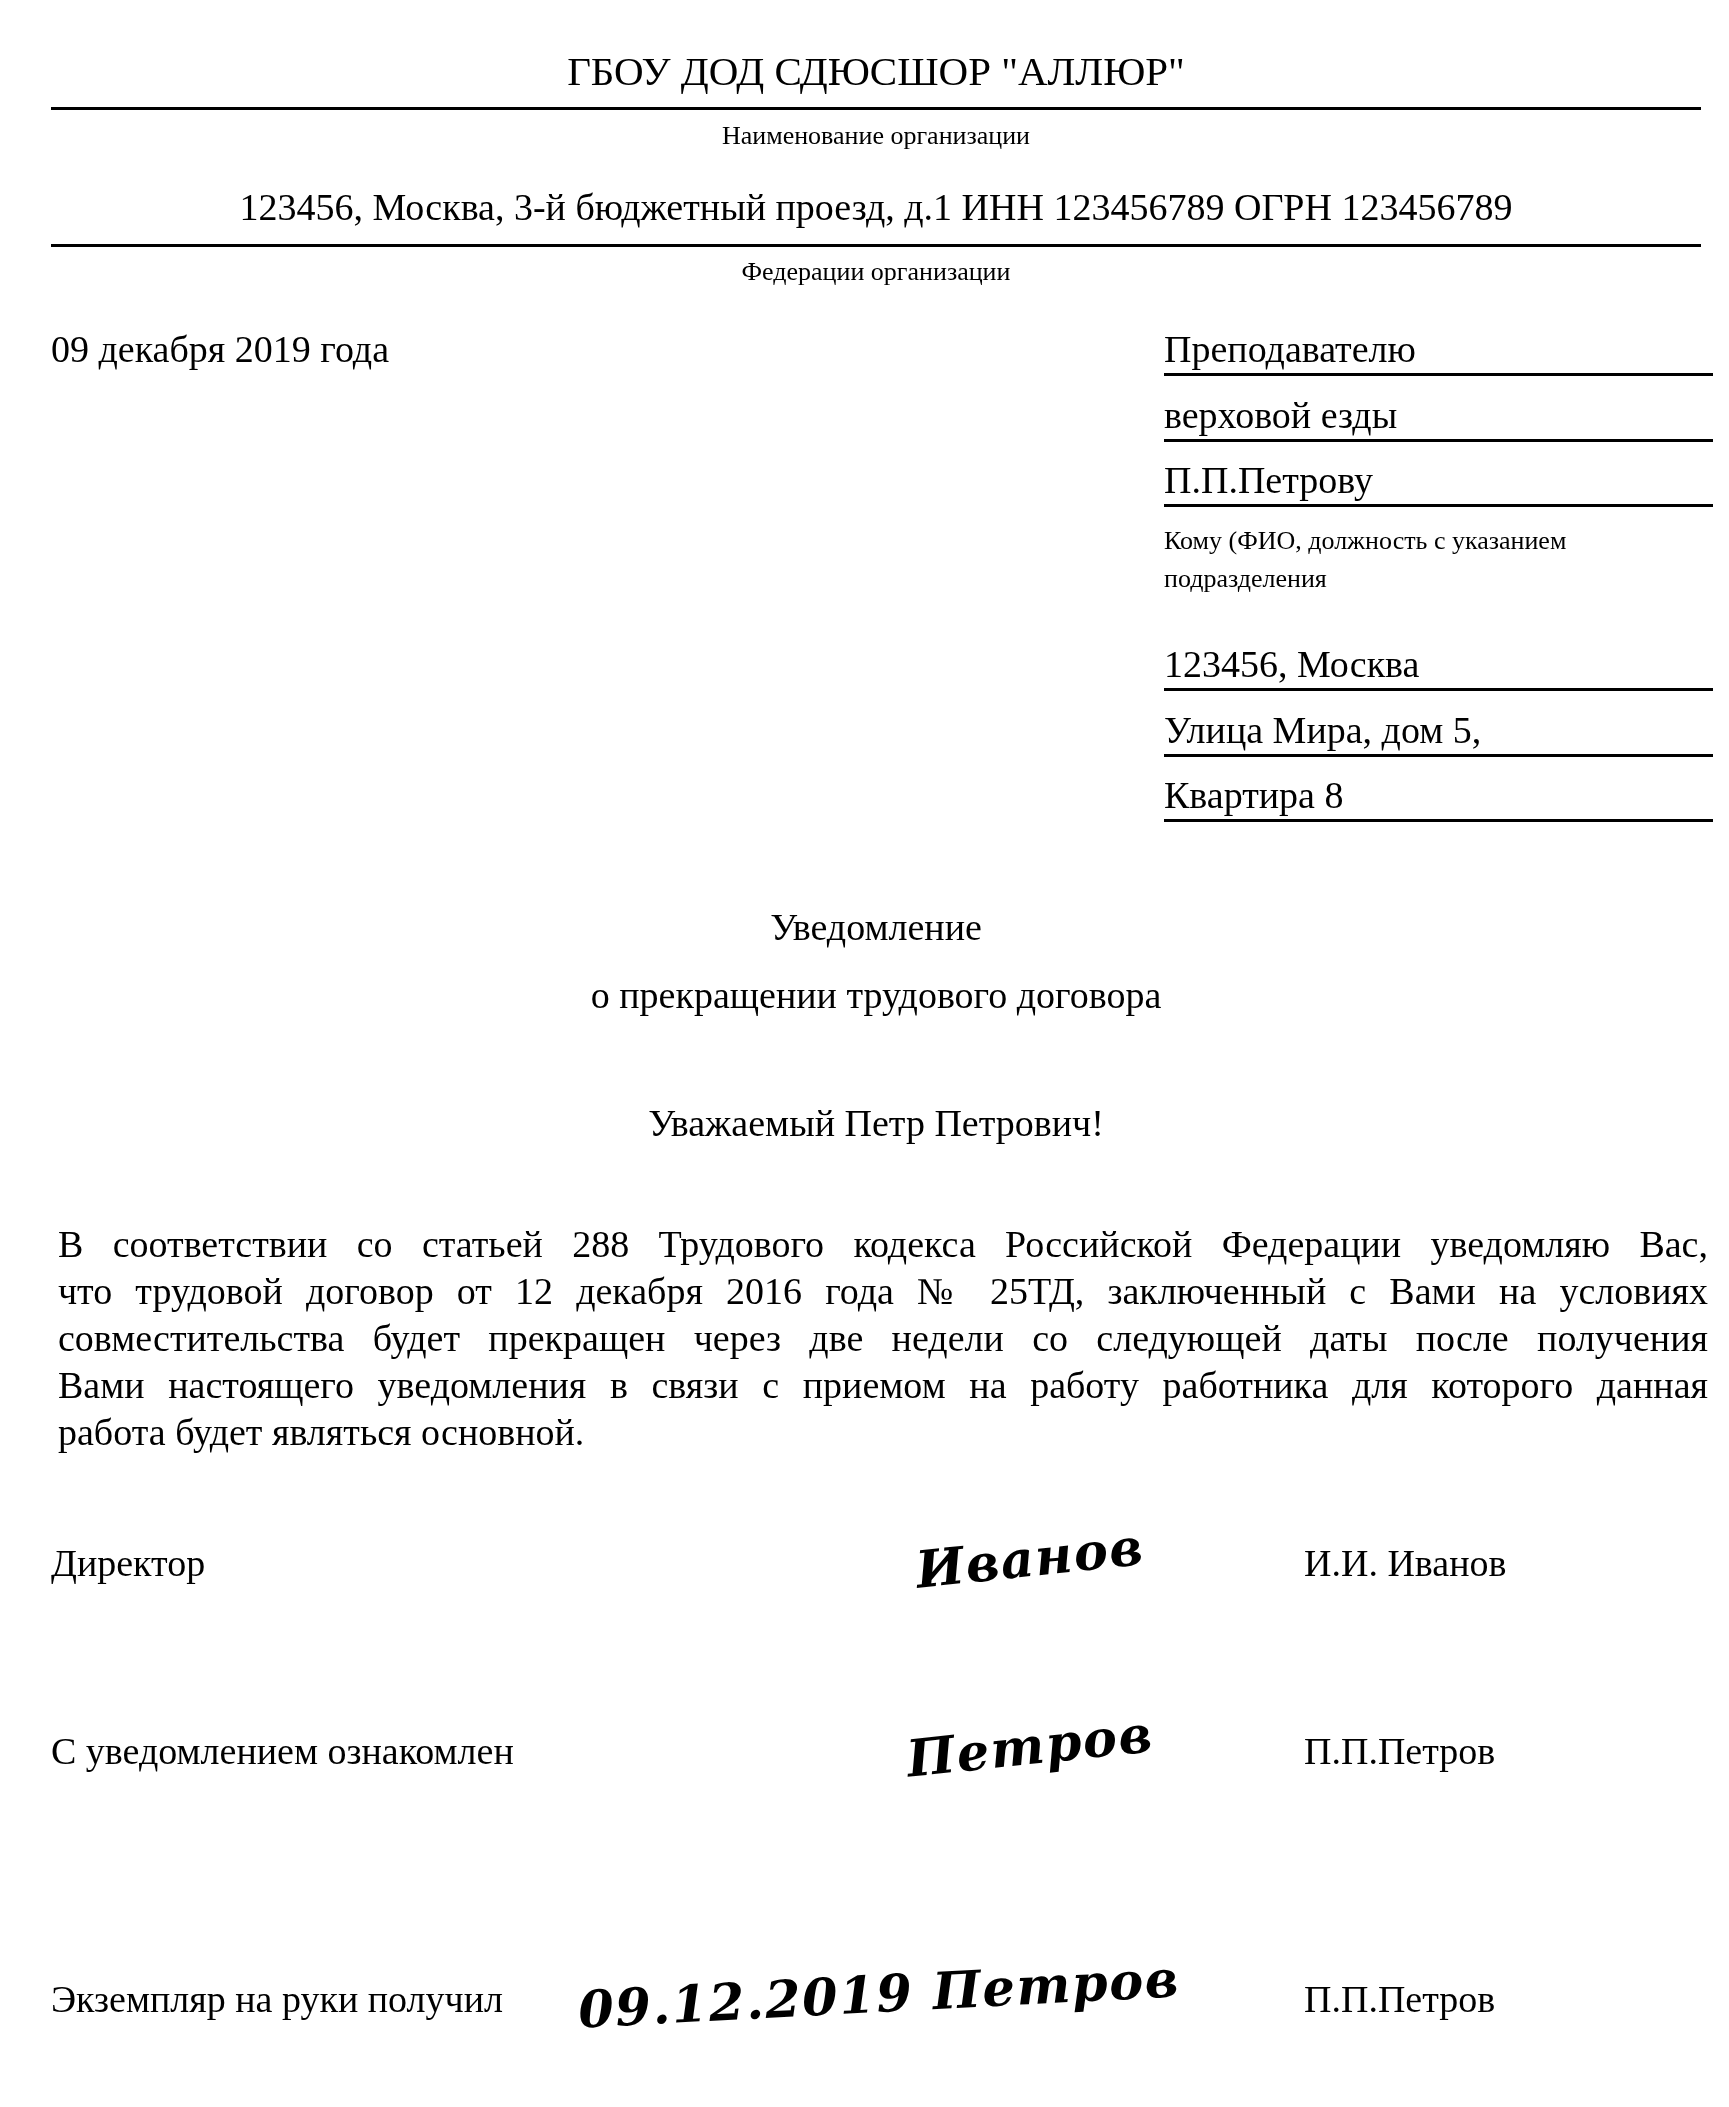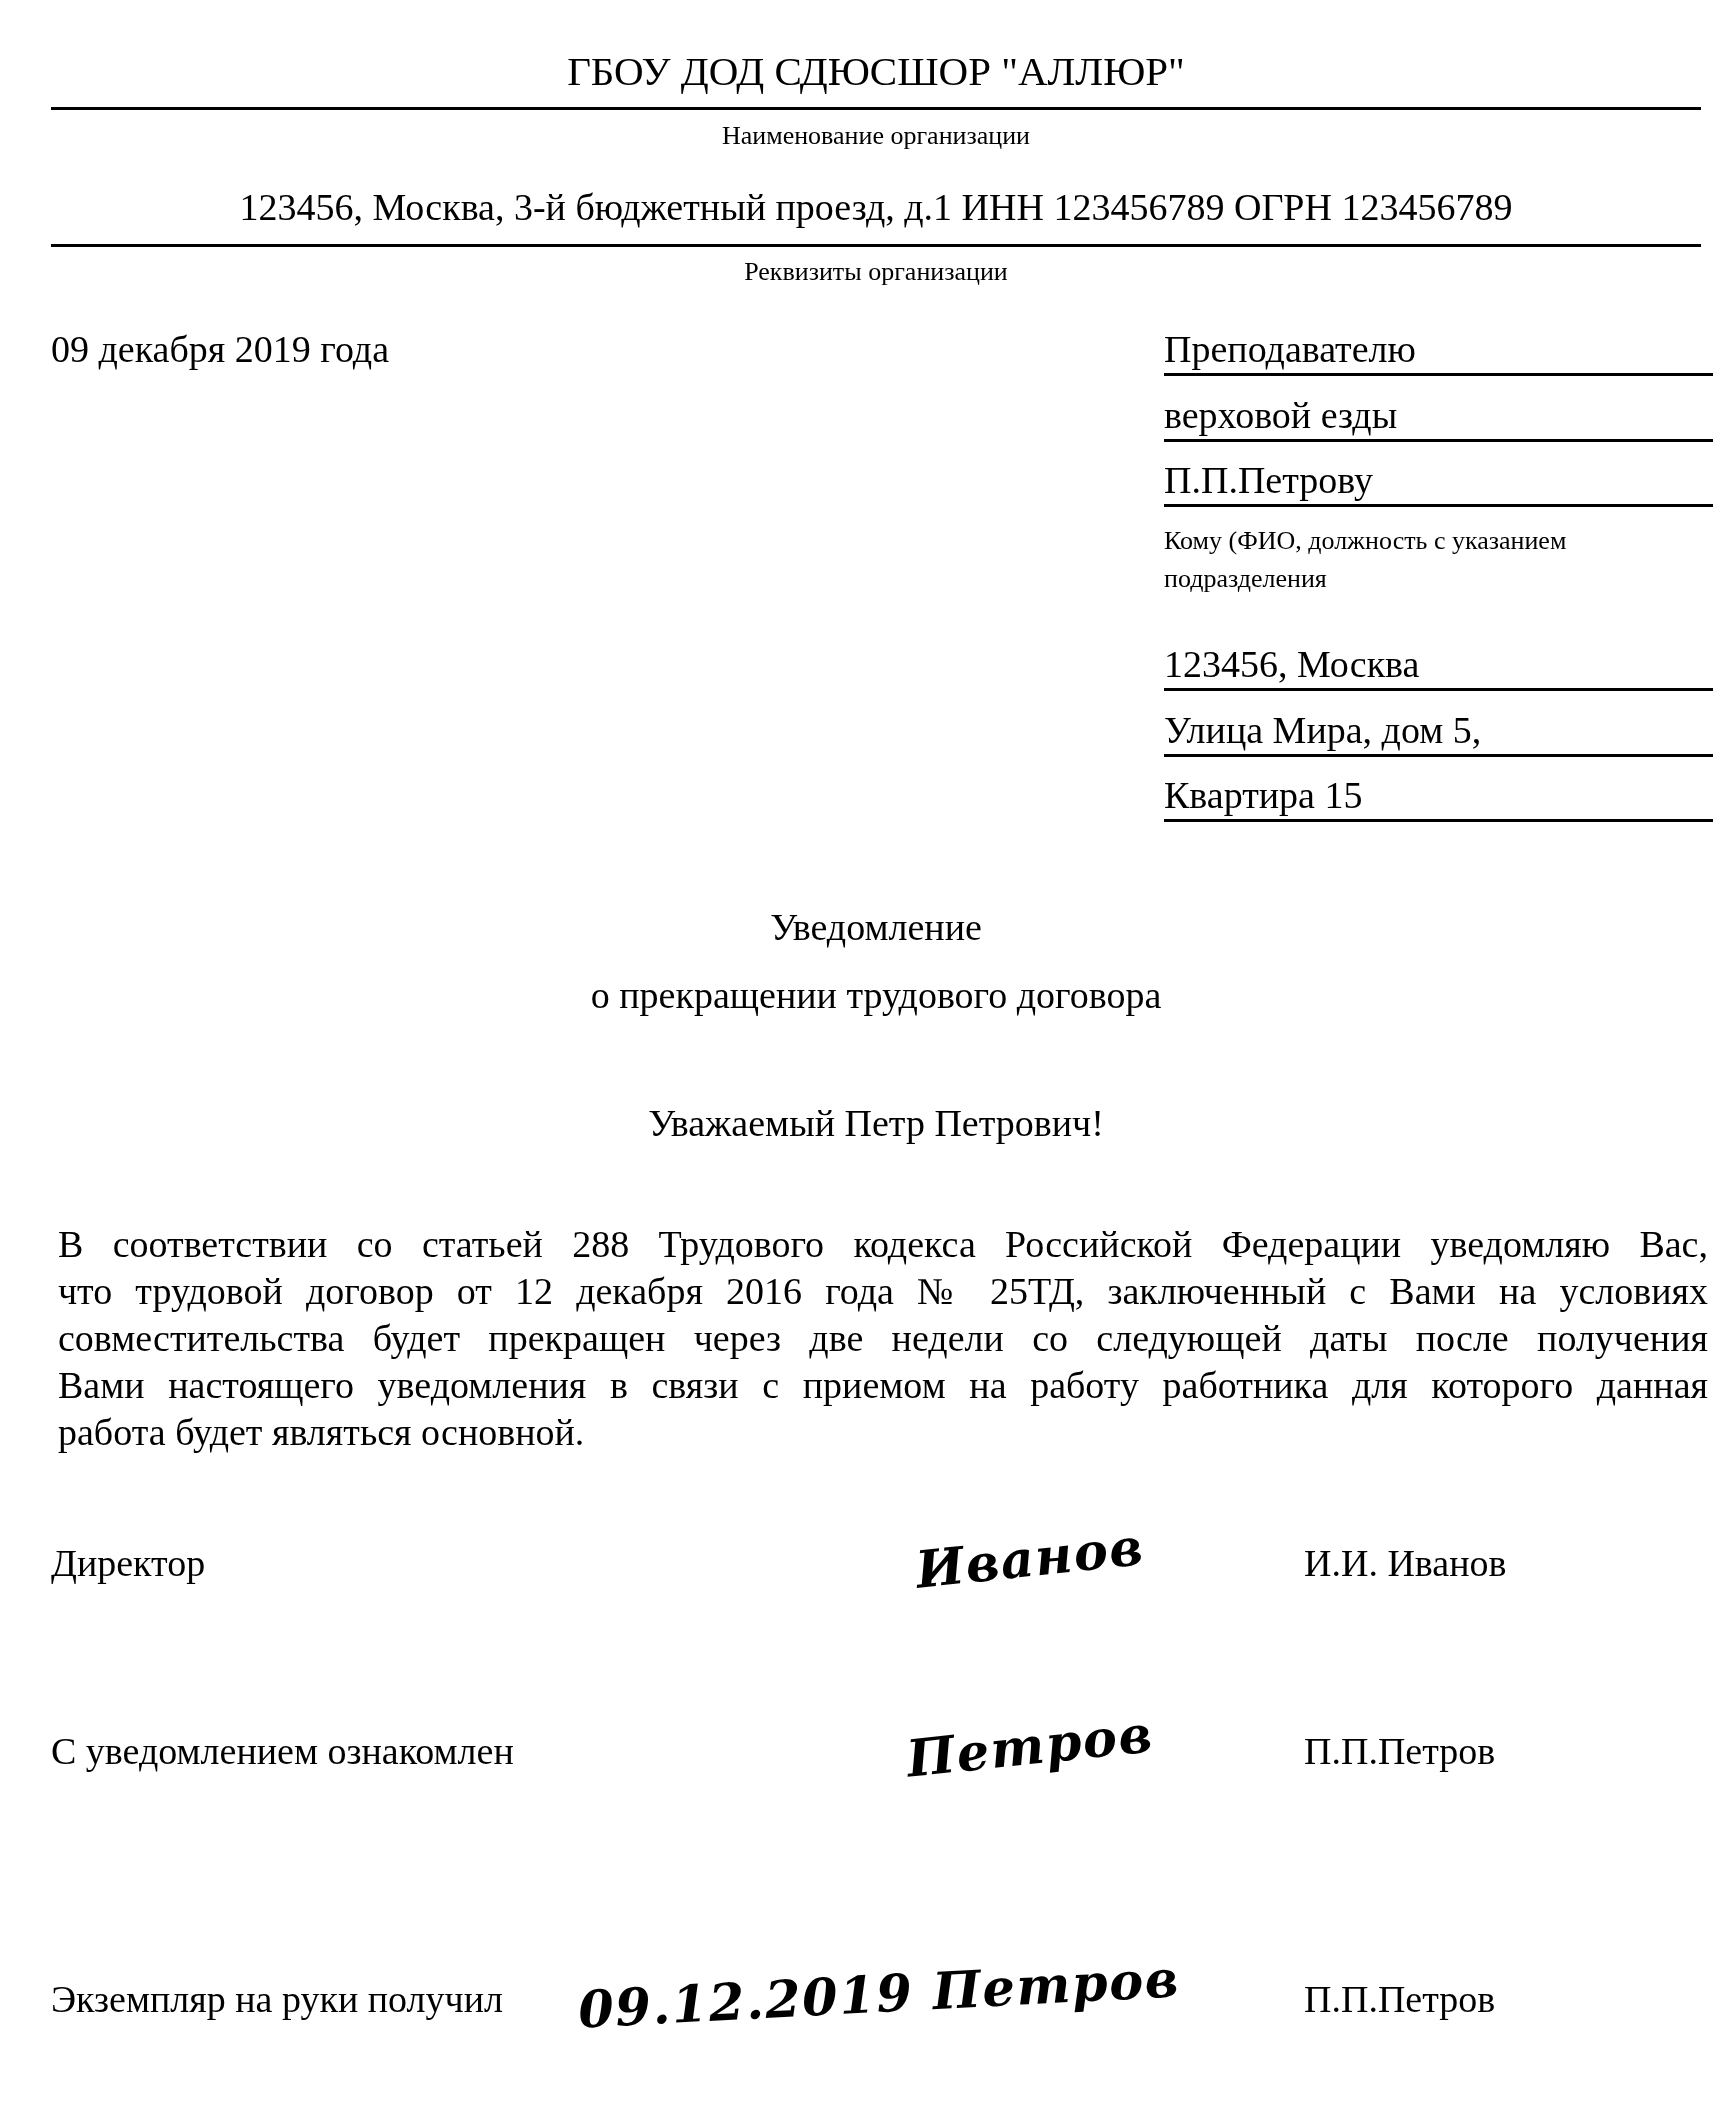--- a/index.html
+++ b/index.html
@@ -122,35 +122,35 @@
 </head>
 <body>
 
 <div class="page">
 
   <div class="center-band org-name">ГБОУ ДОД СДЮСШОР "АЛЛЮР"</div>
   <div class="rule rule-1"></div>
   <div class="center-band small-cap org-name-caption">Наименование организации</div>
   <div class="center-band requisites">123456, Москва, 3-й бюджетный проезд, д.1 ИНН 123456789 ОГРН 123456789</div>
   <div class="rule rule-2"></div>
-  <div class="center-band small-cap requisites-caption">Реквизиты организации</div>
+  <div class="center-band small-cap requisites-caption">Федерации организации</div>
 
   <div class="abs date-line">09 декабря 2019 года</div>
 
   <div class="recipient">
     <div class="field">Преподавателю</div>
     <div class="field">верховой езды</div>
     <div class="field">П.П.Петрову</div>
     <div class="cap-block">
       <div class="cap-line">Кому (ФИО, должность с указанием</div>
       <div class="cap-line">подразделения</div>
     </div>
     <div class="field">123456, Москва</div>
     <div class="field">Улица Мира, дом 5,</div>
-    <div class="field">Квартира 15</div>
+    <div class="field">Квартира 8</div>
   </div>
 
   <div class="center-band doc-title">Уведомление</div>
   <div class="center-band doc-subtitle">о прекращении трудового договора</div>
 
   <div class="center-band salutation">Уважаемый Петр Петрович!</div>
 
   <div class="body-par">
     <div class="body-line">В соответствии со статьей 288 Трудового кодекса Российской Федерации уведомляю Вас,</div>
     <div class="body-line">что трудовой договор от 12 декабря 2016 года № 25ТД, заключенный с Вами на условиях</div>

